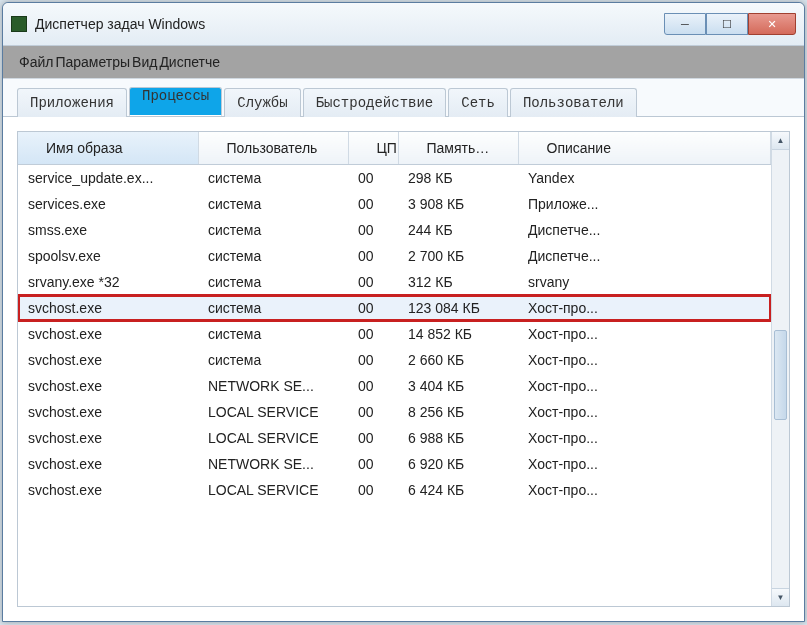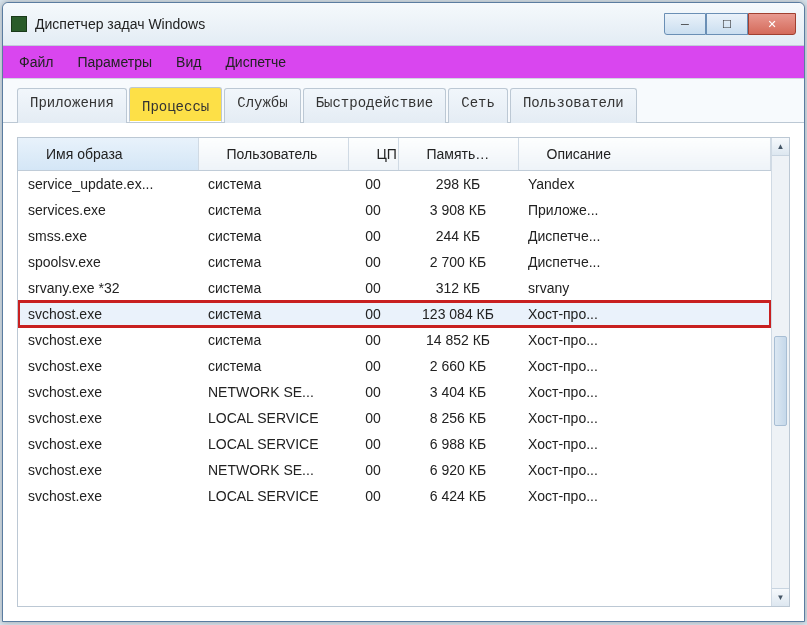--- a/index.html
+++ b/index.html
@@ -49,24 +49,24 @@
 .win-btn:first-child { border-radius: 0 0 0 3px; }
 .win-btn.close {
   background: linear-gradient(to bottom, #e89a90, #d46a5a);
   color: #fff;
   border-color: #a04030;
   border-radius: 0 0 3px 0;
   width: 48px;
 }
 .menubar {
   display: flex;
-  gap: 24px;
+  gap: 2px;
   padding: 8px 16px;
   border-bottom: 1px solid #d0d8e0;
-  background: #d946ef;
+  background: #a3a3a3;
 }
 .menubar span { cursor: default; color: #222; font-size: 14px; }
 .tabs {
   display: flex;
   padding: 8px 14px 0 14px;
   background: #f7fafd;
   border-bottom: 1px solid #bcc8d4;
   font-family: Liberation Mono, monospace;
 }
 .tab {
@@ -76,24 +76,24 @@
   background: linear-gradient(to bottom, #f1f6fb, #e4ecf4);
   margin-right: 2px;
   border-radius: 3px 3px 0 0;
   cursor: default;
   font-size: 14px;
   color: #333;
   position: relative;
   top: 1px;
 }
 .tab.active {
-  background: #fde047;
+  background: #0ea5e9;
   border-bottom: 1px solid #fff;
   z-index: 2;
-  padding-top: 11px;
+  padding-top: 0;
   top: 0;
 }
 .content {
   padding: 14px;
   background: #fff;
   flex: 1;
   overflow: hidden;
 }
 .table-wrap {
   border: 1px solid #bcc8d4;
@@ -132,21 +132,21 @@
   overflow: hidden;
   text-overflow: ellipsis;
 }
 tbody tr.highlighted td {
   background: #eaf2fb;
 }
 tbody tr.highlighted {
   outline: 3px solid #c82020;
   outline-offset: -2px;
 }
-.col-cpu, .col-mem { text-align: center; }
+.col-cpu, .col-mem { text-align: left; }
 .scrollbar {
   width: 18px;
   background: #eef2f6;
   border-left: 1px solid #d0dae4;
   display: flex;
   flex-direction: column;
 }
 .scroll-arrow {
   height: 18px;
   background: linear-gradient(to bottom, #f6f9fc, #dde7f0);

